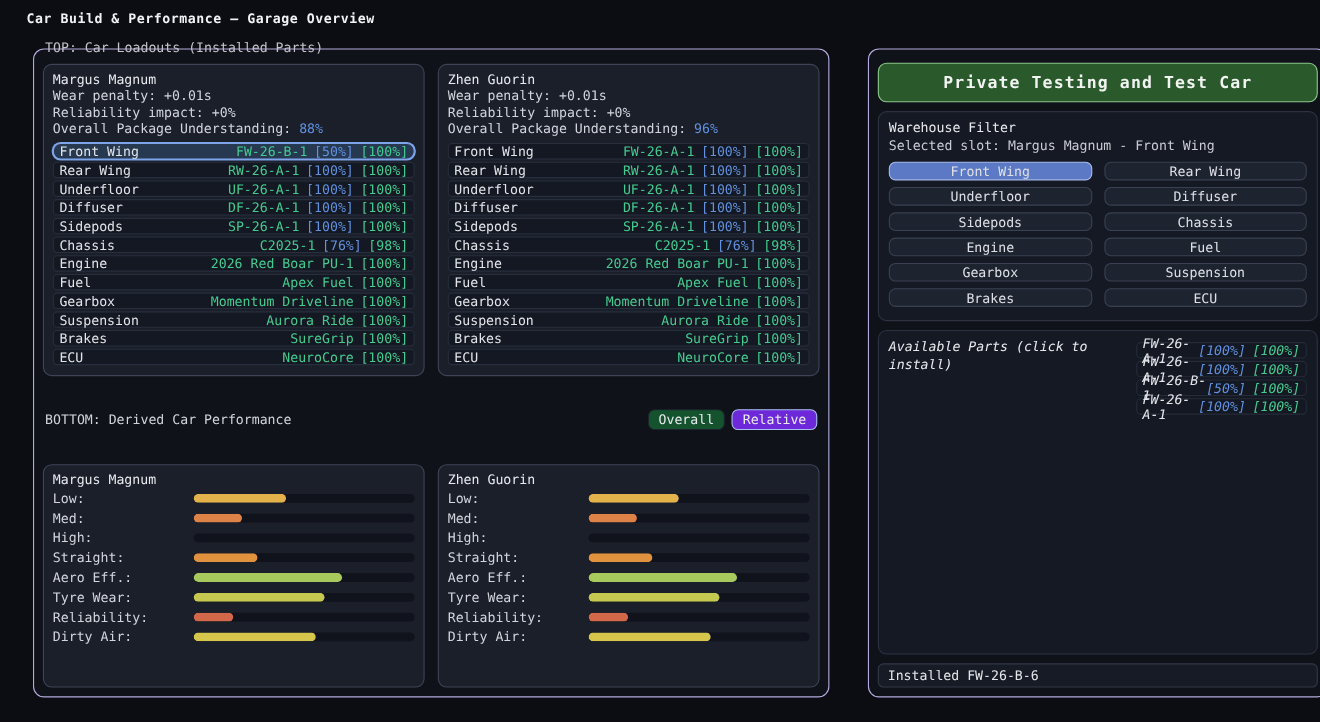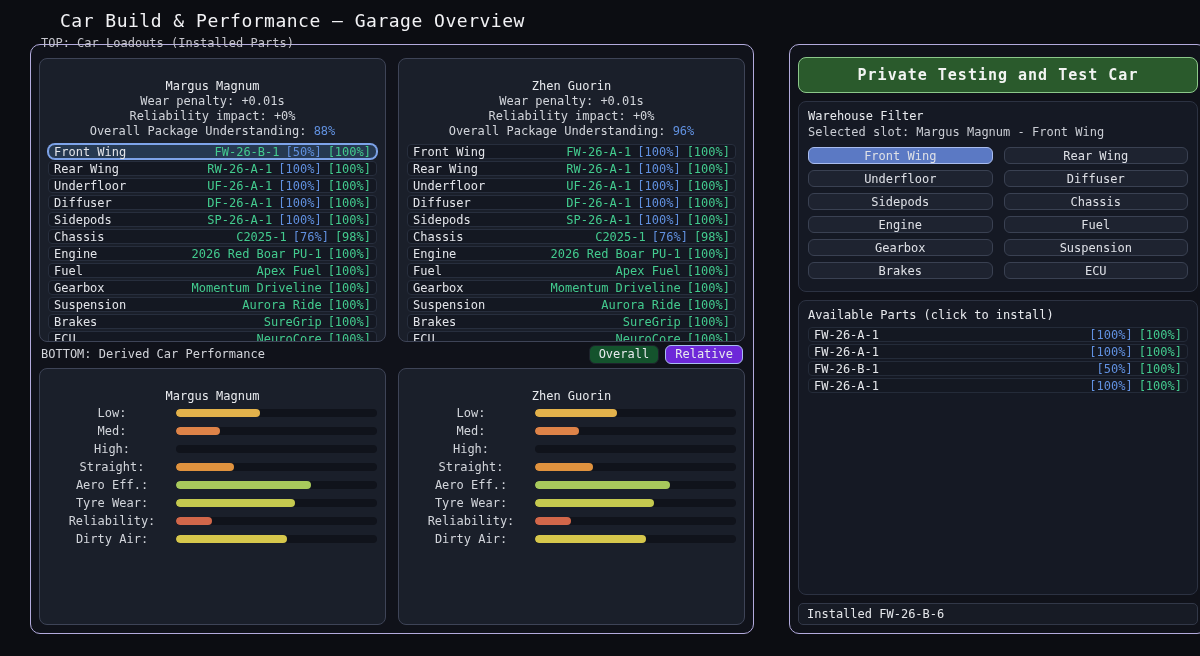--- a/index.html
+++ b/index.html
@@ -1,33 +1,33 @@
 <!DOCTYPE html>
 <html><head>
 <meta charset="utf-8">
 <style>
   * { margin:0; padding:0; box-sizing:border-box; }
   html,body { width:1200px; height:656px; background:#0c0d12; overflow:hidden;
     font-family:"DejaVu Sans Mono", monospace; color:#e6e8ec; }
-  .page-title { position:absolute; left:24px; top:10px; font-size:18px; font-weight:normal;
-    letter-spacing:.5px; color:#f2f2f5;margin-left:36px; }
+  .page-title { position:absolute; left:24px; top:10px; font-size:12px; font-weight:bold;
+    letter-spacing:.5px; color:#f2f2f5; }
 
   .outer-panel { position:absolute; top:44px; border:1px solid #b3abdd; border-radius:10px;
     background:#10121a; }
   #left-outer { left:30px; width:724px; height:590px; display:flex; flex-direction:column;
-    padding:13px 8px 8px; }
+    padding:13px 8px 8px;gap:27px; }
   #right-outer { left:789px; width:418px; height:590px; display:flex; flex-direction:column;
     gap:8px; padding:12px 8px 8px; }
 
   .panel-legend { position:absolute; top:-9px; left:10px; font-size:12px; color:#c3c3ca; }
 
   .loadout-grid { display:flex; gap:12px; height:284px; flex:none; }
   .perf-grid { display:flex; gap:12px; flex:1; margin-top:2px; }
   .card { flex:1; background:#1a1f2a; border:1px solid #3e4457; border-radius:8px;
-    padding:20px 8px; font-size:12px; overflow:hidden;text-align:center; }
+    padding:6px 8px; font-size:12px; overflow:hidden; }
   .hline { line-height:15px; color:#d2d5db; white-space:nowrap; }
   .driver-name { color:#e8eaee; }
   .blue { color:#6191e0; }
   .green { color:#43cb8f; }
 
   .rows { margin-top:5px; }
   .lrow { display:flex; justify-content:space-between; align-items:center; height:15px;
     margin-bottom:2px; background:#141822; border:1px solid #272e3d; border-radius:4px;
     padding:0 5px; white-space:nowrap; }
   .lrow.sel { background:#263951; border-color:#7ea4ea; box-shadow:0 0 0 1px #7ea4ea;
@@ -53,21 +53,21 @@
     letter-spacing:1px; cursor:pointer; }
   .sub-box { background:#151924; border:1px solid #2c3242; border-radius:8px; padding:6px 9px; }
   #warehouse-box { flex:none; }
   .box-title { font-size:12px; color:#e8eaee; line-height:16px; }
   .box-sub { font-size:12px; color:#c9ccd3; line-height:16px; }
   .filter-grid { display:grid; grid-template-columns:1fr 1fr; gap:6px 11px; margin:7px 0 6px; }
   .fbtn { height:17px; font-family:inherit; font-size:12px; color:#dee0e6; background:#1e2330;
     border:1px solid #3a4152; border-radius:6px; cursor:pointer; line-height:14px; }
   .fbtn.sel { background:#5b79c4; border-color:#a9bdf0; }
 
-  #available-box { flex:1; display:flex; flex-direction:column; overflow:hidden; }
+  #available-box { flex:1; display:flex; flex-direction:row; overflow:hidden;font-style:italic; }
   #parts-list { margin-top:4px; }
   .prow { display:flex; justify-content:space-between; align-items:center; height:15px;
     margin-bottom:2px; background:#141822; border:1px solid #242b39; border-radius:4px;
     padding:0 5px; font-size:12px; cursor:pointer; }
   .prow .vals { display:flex; gap:6px; }
   .part-name { color:#e4e6ea; }
 
   .installed-bar { flex:none; height:22px; background:#171b25; border:1px solid #323848;
     border-radius:5px; display:flex; align-items:center; padding:0 8px; font-size:12px;
     color:#e4e6ea; }

